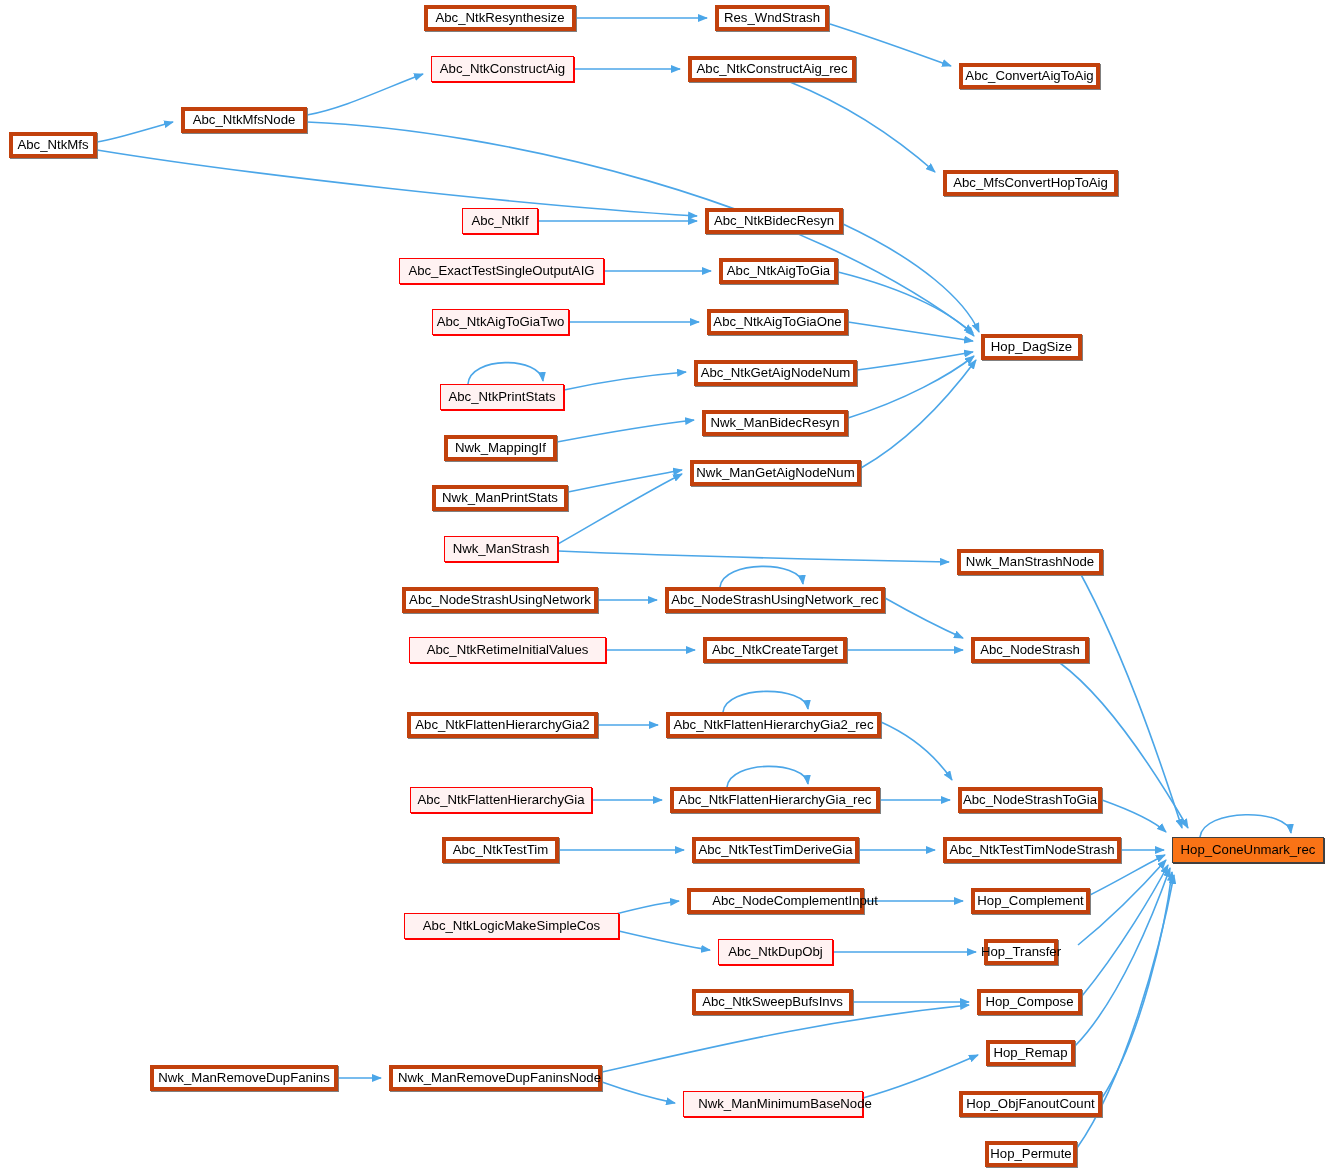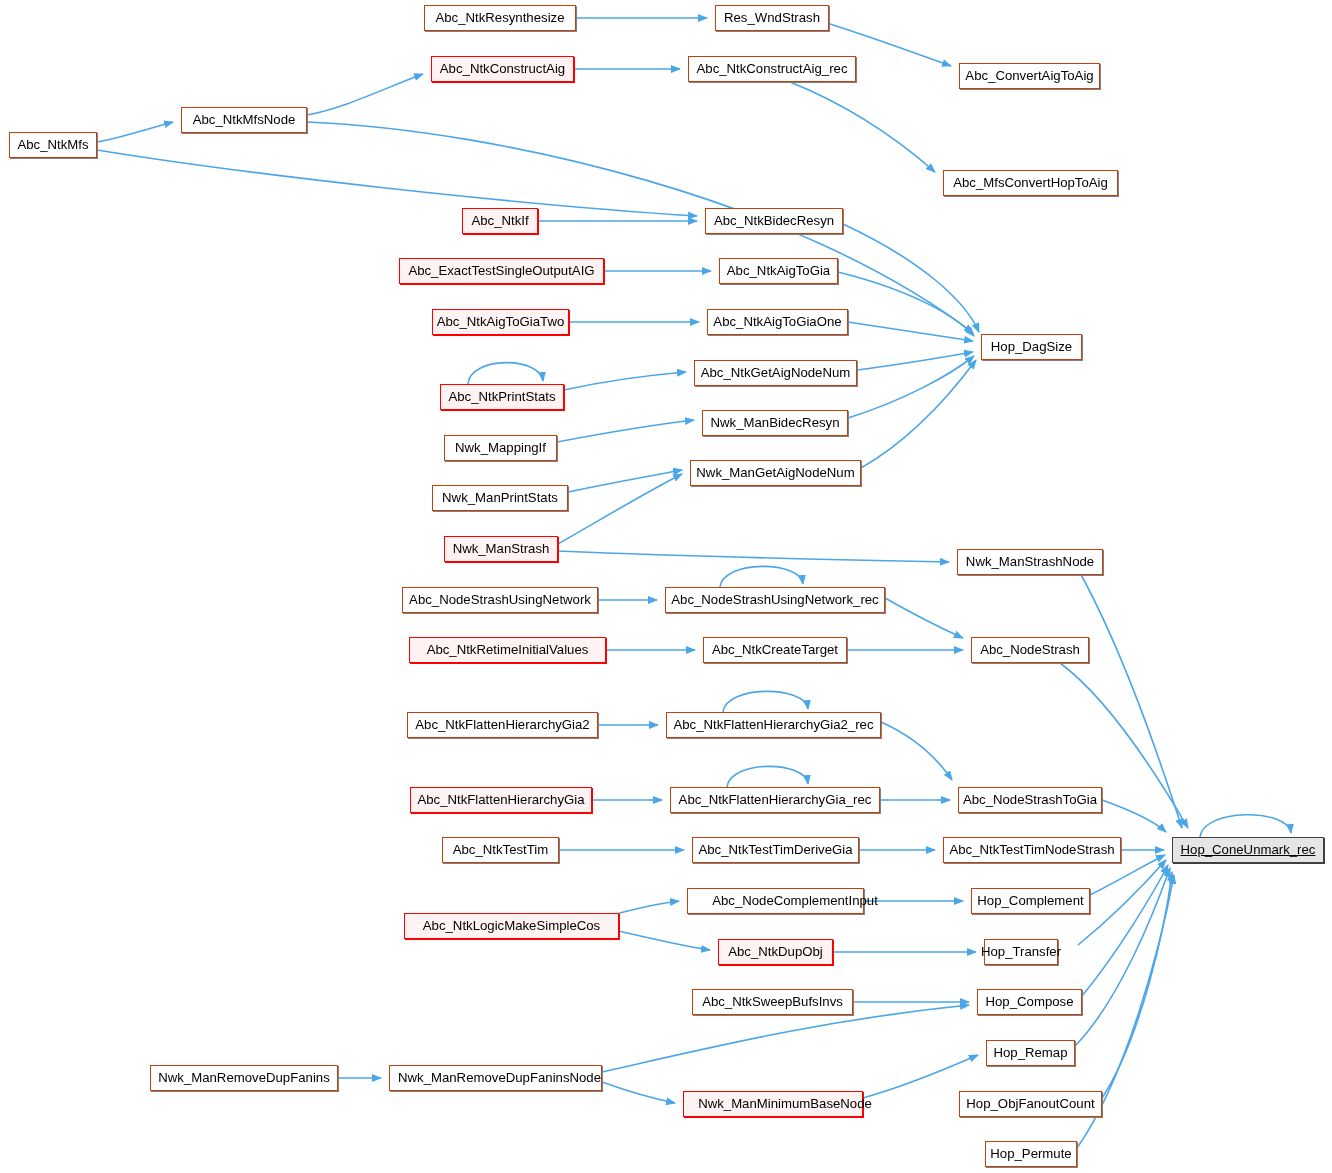--- a/index.html
+++ b/index.html
@@ -14,33 +14,32 @@
   .node{
     position:absolute;
     box-sizing:border-box;
     display:flex;align-items:center;justify-content:center;
     font-size:13.2px;
     line-height:1;
     color:#000;
     white-space:nowrap;
     height:26px;
     background:#ffffff;
-    border:1px solid #c2410c;
+    border:4px solid #c2410c;
     box-shadow:1px 1px 0 0 #808080;
   }
   .node.red{
     border:1px solid #ff0000;
     background:#fff2f2;
     box-shadow:1px 1px 0 0 #ff0000;
   }
   .node.cur{
-    background:#e5e5e5;
+    background:#f97316;
     border:1px solid #404040;
     box-shadow:1px 1px 0 0 #404040;
-    text-decoration:underline;
   }
 </style>
 </head>
 <body>
 
 <div id="canvas">
   <svg class="edges" viewBox="0 0 1332 1173">
     <defs>
       <marker id="ah" markerWidth="10" markerHeight="8" refX="9" refY="4" orient="auto" markerUnits="userSpaceOnUse">
         <path d="M0,0 L10,4 L0,8 z" fill="#4ba6e8"></path>

